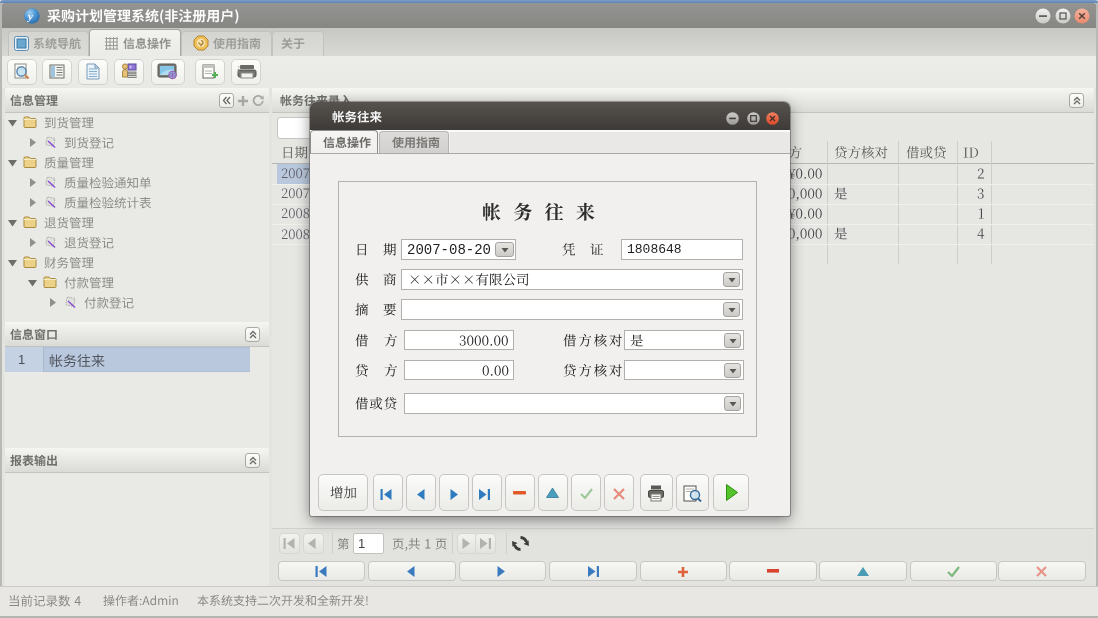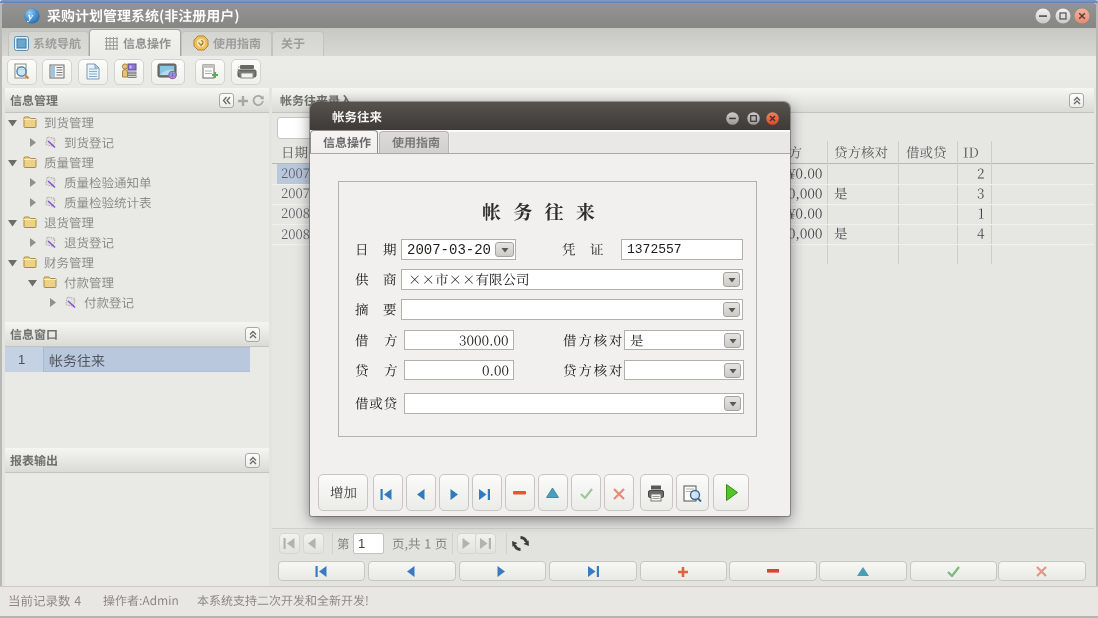--- a/index.html
+++ b/index.html
@@ -932,37 +932,37 @@
       <g fill="#1d1d1b" transform="translate(0,13.5)">
         <use href="#g62" transform="translate(0.0,0) scale(0.0135)"></use>
       </g>
     </svg>
 <svg style="position:absolute;left:383px;top:240.5px;overflow:visible" width="15" height="18">
       <g fill="#1d1d1b" transform="translate(0,13.5)">
         <use href="#g63" transform="translate(0.0,0) scale(0.0135)"></use>
       </g>
     </svg>
 <div style="position:absolute;left:401px;top:239px;width:115px;height:21px;background:#fff;border:1px solid #b2b0ad;box-sizing:border-box"></div>
-<div style="position:absolute;left:407px;top:242px;font-family:'Liberation Mono',monospace;font-size:14px;color:#1d1d1b;letter-spacing:0px;font-weight:normal;white-space:pre">2007-03-20</div>
+<div style="position:absolute;left:407px;top:242px;font-family:'Liberation Mono',monospace;font-size:14px;color:#1d1d1b;letter-spacing:0px;font-weight:normal;white-space:pre">2007-08-20</div>
 <div style="position:absolute;left:495px;top:242px;width:19px;height:15px;background:linear-gradient(#e6e4e1,#cdcbc8);border:1px solid #a5a3a0;border-radius:3px;box-sizing:border-box"></div>
 <svg style="position:absolute;left:501px;top:248px" width="8" height="5" viewBox="0 0 8 5">
       <polygon points="0.5,0 7.5,0 4,4.4" fill="#5a5855"></polygon>
     </svg>
 <svg style="position:absolute;left:562px;top:240.5px;overflow:visible" width="15" height="18">
       <g fill="#1d1d1b" transform="translate(0,13.5)">
         <use href="#g119" transform="translate(0.0,0) scale(0.0135)"></use>
       </g>
     </svg>
 <svg style="position:absolute;left:590px;top:240.5px;overflow:visible" width="15" height="18">
       <g fill="#1d1d1b" transform="translate(0,13.5)">
         <use href="#g120" transform="translate(0.0,0) scale(0.0135)"></use>
       </g>
     </svg>
 <div style="position:absolute;left:621px;top:239px;width:122px;height:21px;background:#fff;border:1px solid #b2b0ad;box-sizing:border-box"></div>
-<div style="position:absolute;left:627px;top:242px;font-family:'Liberation Mono',monospace;font-size:13px;color:#1d1d1b;letter-spacing:0px;font-weight:normal;white-space:pre">1372557</div>
+<div style="position:absolute;left:627px;top:242px;font-family:'Liberation Mono',monospace;font-size:13px;color:#1d1d1b;letter-spacing:0px;font-weight:normal;white-space:pre">1808648</div>
 <svg style="position:absolute;left:355px;top:270.5px;overflow:visible" width="15" height="18">
       <g fill="#1d1d1b" transform="translate(0,13.5)">
         <use href="#g121" transform="translate(0.0,0) scale(0.0135)"></use>
       </g>
     </svg>
 <svg style="position:absolute;left:383px;top:270.5px;overflow:visible" width="15" height="18">
       <g fill="#1d1d1b" transform="translate(0,13.5)">
         <use href="#g122" transform="translate(0.0,0) scale(0.0135)"></use>
       </g>
     </svg>

